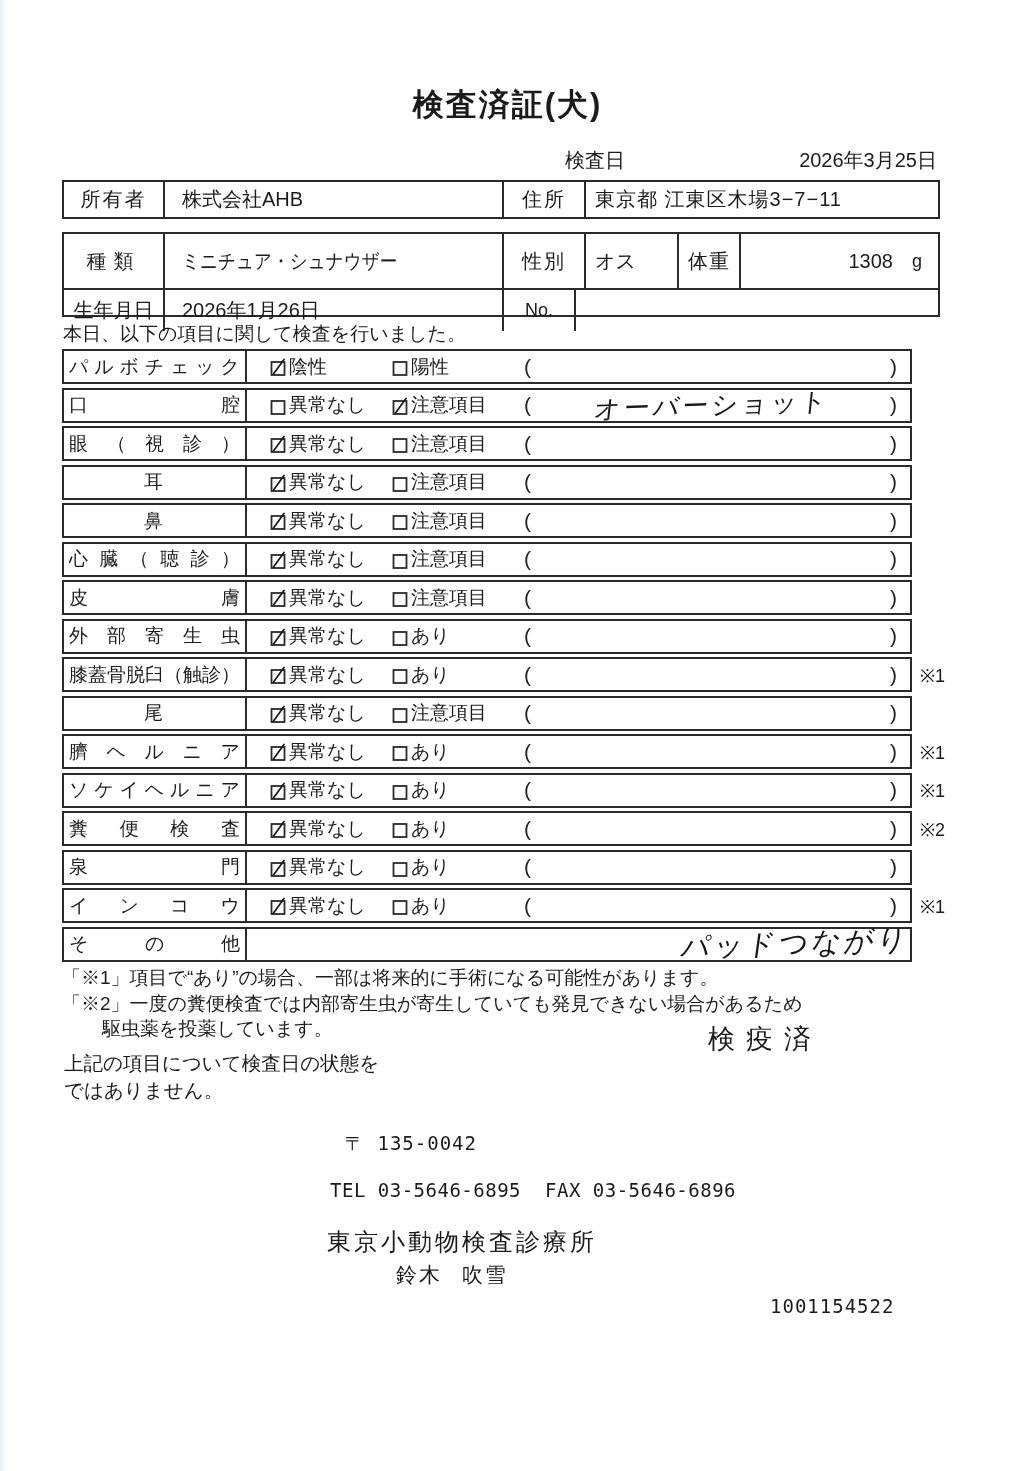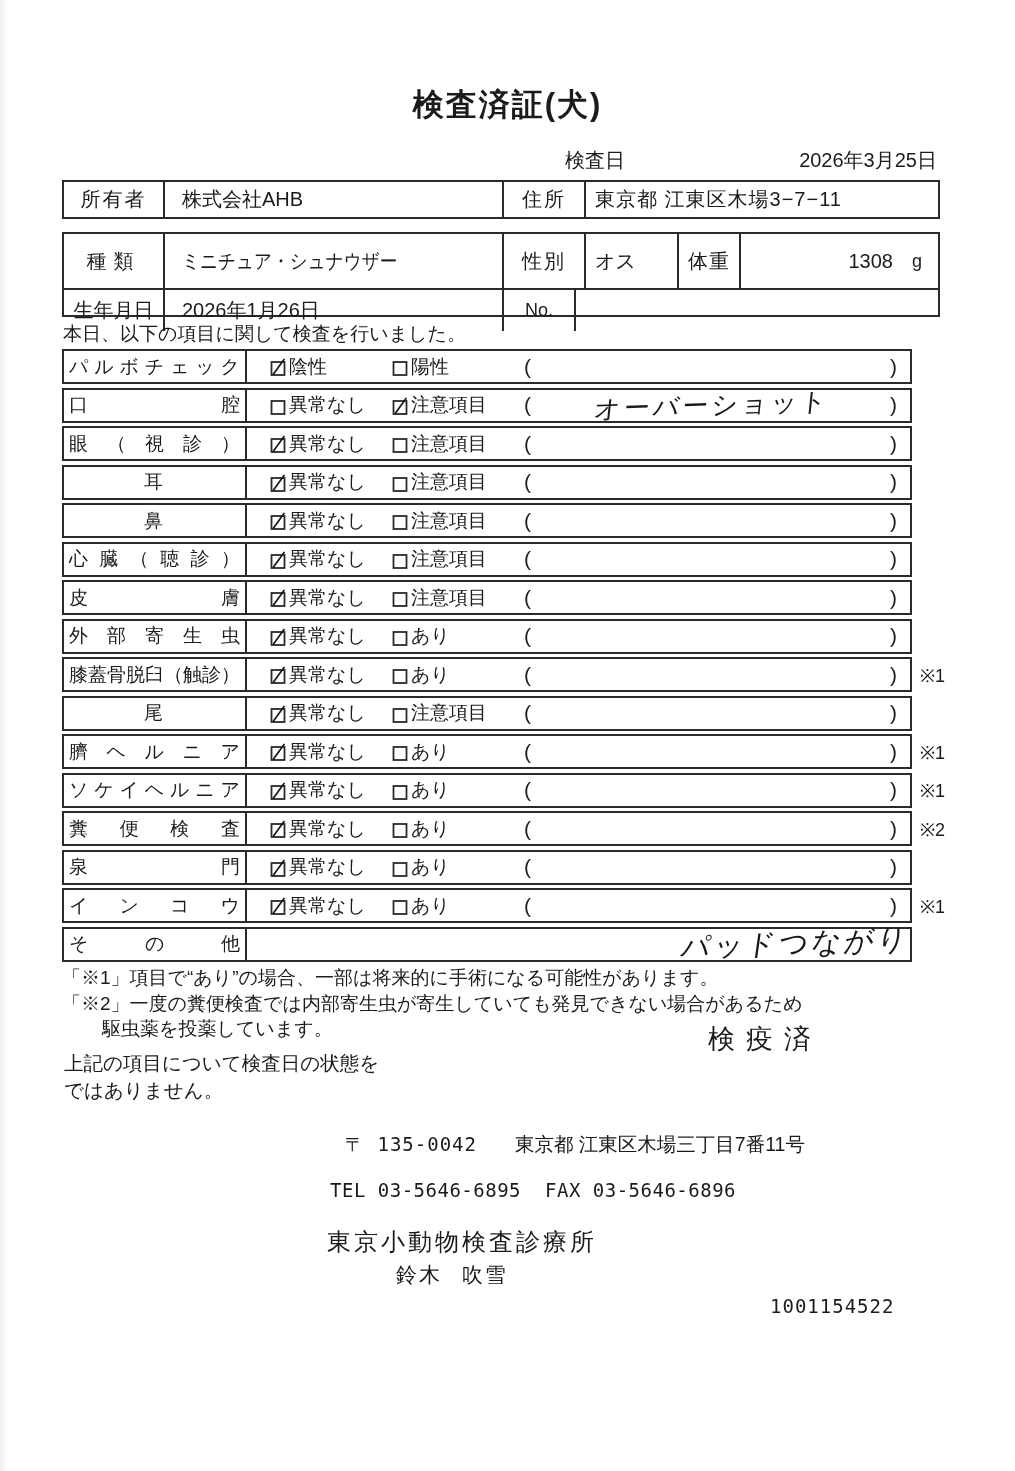--- a/index.html
+++ b/index.html
@@ -597,21 +597,20 @@
 
   <div class="disclaimer">
     <div>上記の項目について検査日の状態を</div>
     <div>ではありません。</div>
   </div>
 
   <div class="stamp">検疫済</div>
 
   <div class="postal">
     <span class="code">〒 135-0042</span>
-    <span>東京都 江東区木場三丁目7番11号</span>
   </div>
 
   <div class="telfax">
     <span>TEL 03-5646-6895</span>
     <span class="fax">FAX 03-5646-6896</span>
   </div>
 
   <div class="clinic">東京小動物検査診療所</div>
   <div class="examiner">鈴木 吹雪</div>
   <div class="serial">1001154522</div>

